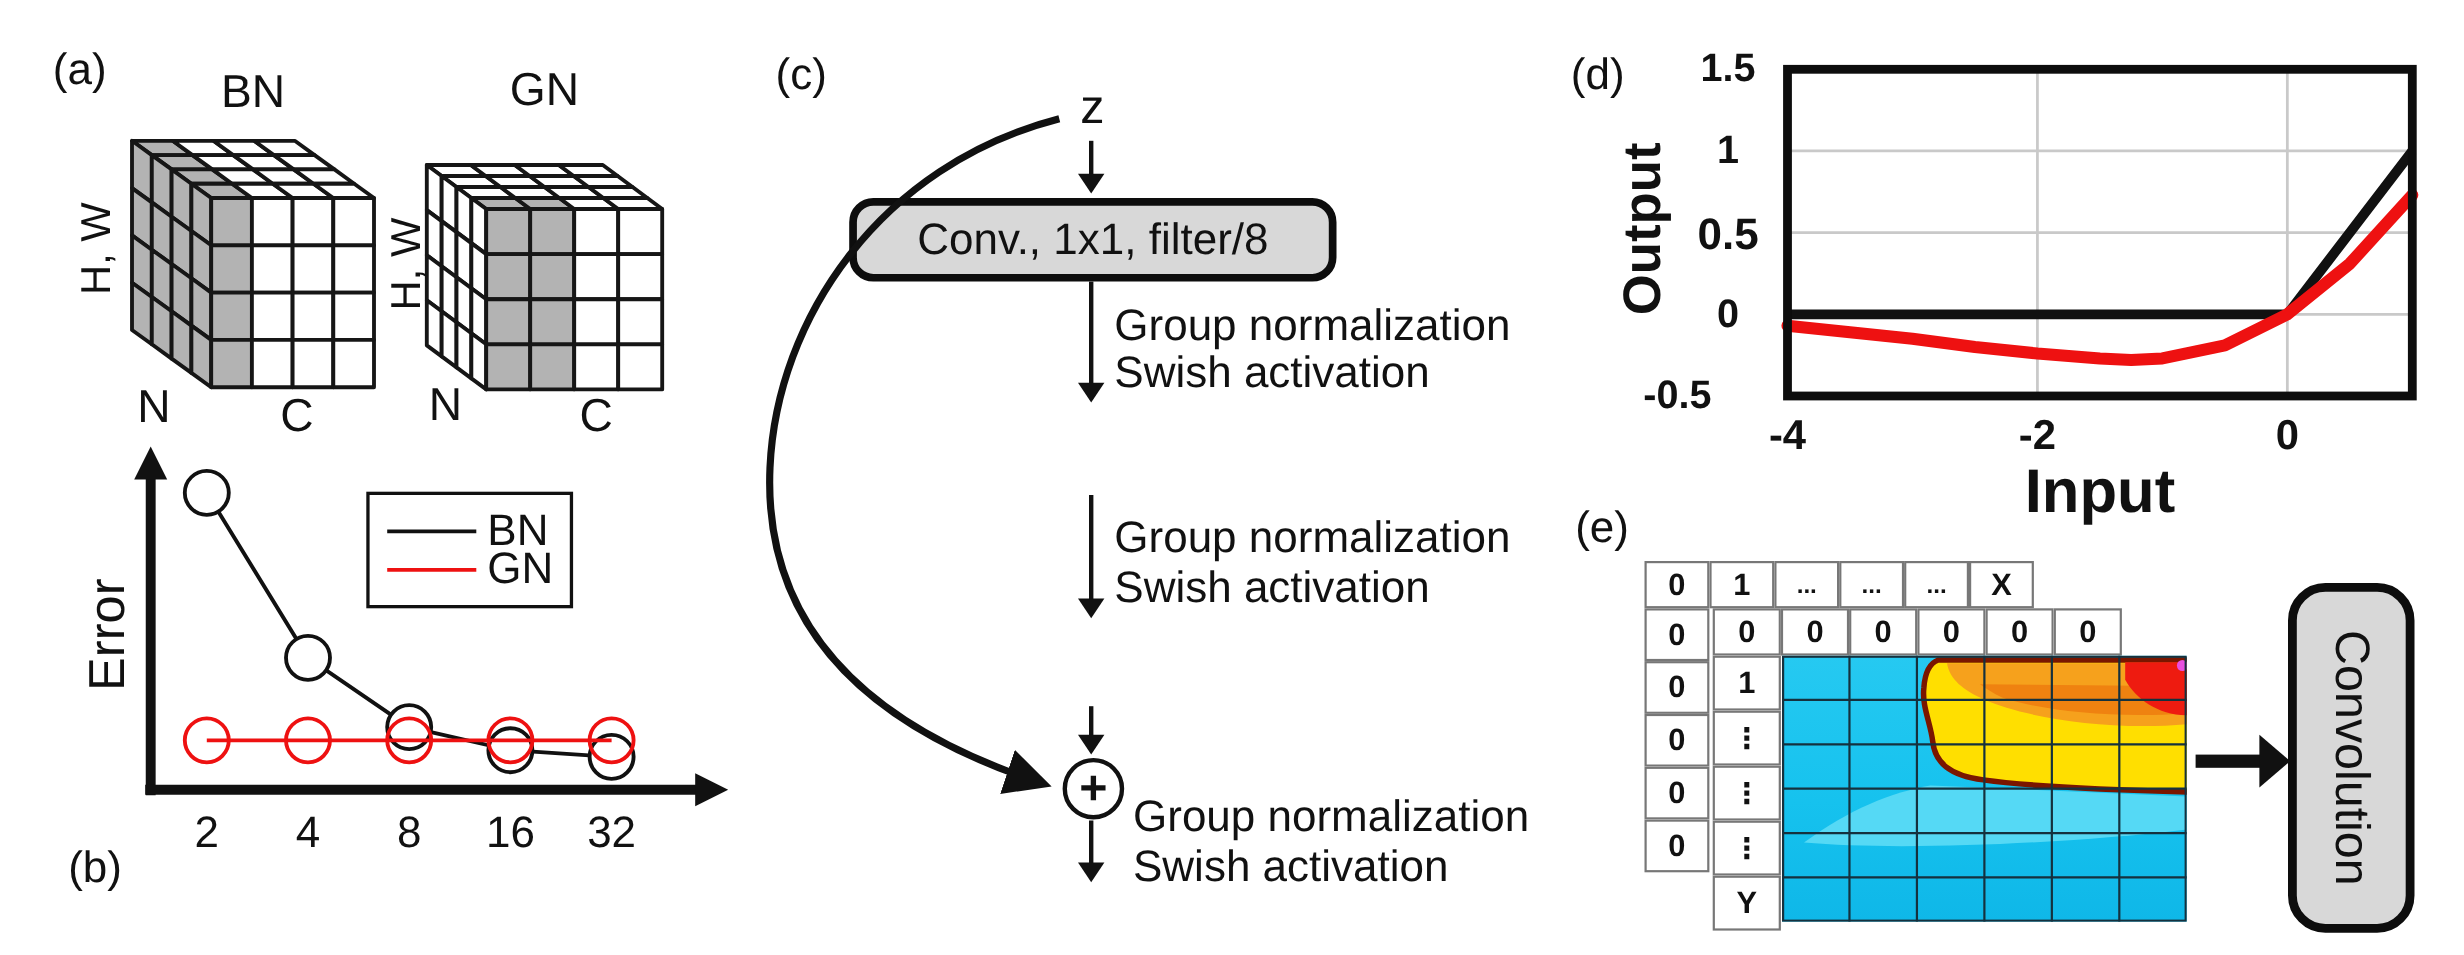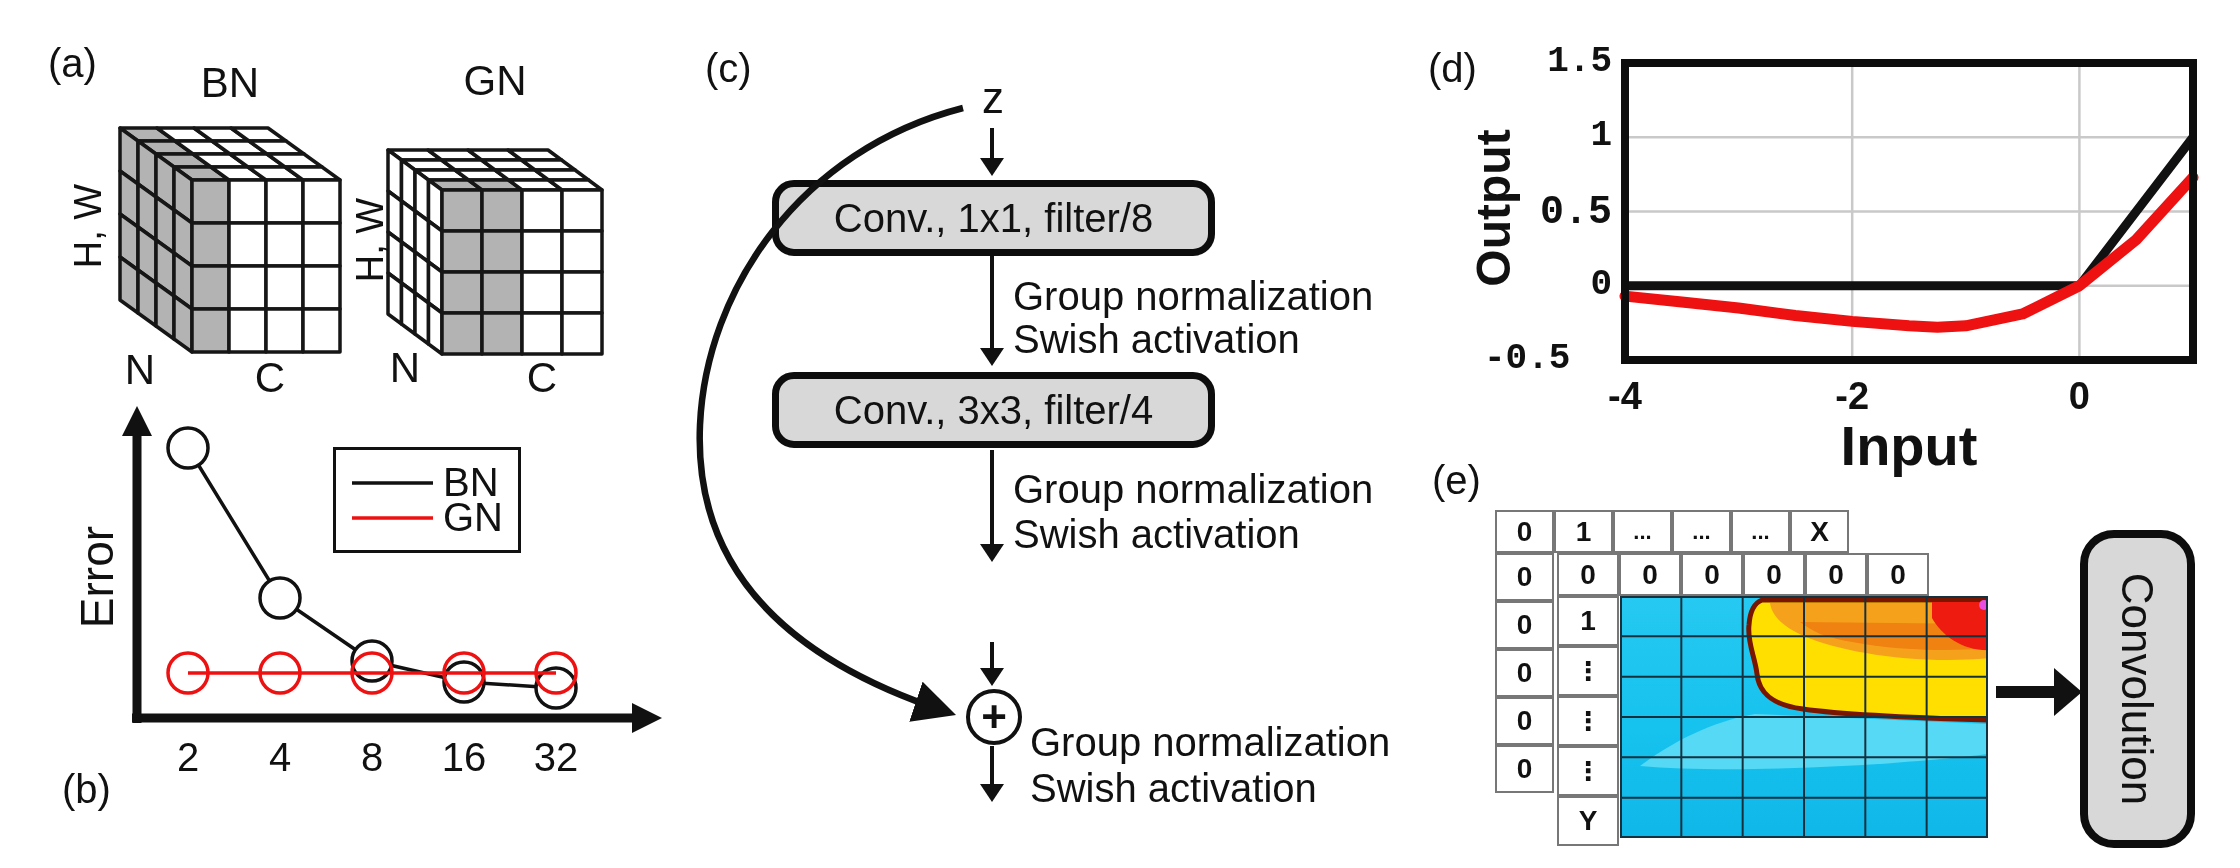--- a/index.html
+++ b/index.html
@@ -1,20 +1,20 @@
 <!DOCTYPE html>
 <html><head>
 <meta charset="utf-8">
 <style>
   html,body{margin:0;padding:0;background:#ffffff;}
   #canvas{position:relative;width:2240px;height:868px;background:#ffffff;overflow:hidden;
           font-family:"Liberation Sans","DejaVu Sans",sans-serif;color:#111;}
   .lbl{position:absolute;color:#111;line-height:1.1;white-space:nowrap;z-index:4;}
   .ctr{text-align:center;}
-  .rgt{text-align:right;font-family:Liberation Mono, monospace;}
+  .rgt{text-align:center;}
   .bd{font-weight:700;}
   .rot{transform:rotate(-90deg);transform-origin:center center;}
   .box{position:absolute;left:772px;width:443px;height:76px;background:#d8d8d8;
        border:7px solid #0d0d0d;border-radius:22px;box-sizing:border-box;
        display:flex;align-items:center;justify-content:center;font-size:40px;z-index:2;}
   .legend{position:absolute;left:333px;top:447px;width:188px;height:106px;background:#fff;
           border:3px solid #111;box-sizing:border-box;z-index:2;}
   .sum{position:absolute;left:966px;top:689px;width:56px;height:56px;background:#fff;
        border:4px solid #111;border-radius:50%;box-sizing:border-box;display:flex;
        align-items:center;justify-content:center;font-size:44px;font-weight:700;z-index:4;}
@@ -192,23 +192,20 @@
   <div class="lbl ctr rot" style="left:15px;top:554px;width:160px;height:46px;font-size:46px;">Error</div>
   <div class="legend"></div>
   <div class="lbl" style="left:443px;top:460px;font-size:40px;">BN</div>
   <div class="lbl" style="left:443px;top:495px;font-size:40px;">GN</div>
 
   <div class="lbl" style="left:705px;top:46px;font-size:40px;">(c)</div>
   <div class="lbl ctr" style="left:968px;top:74px;width:50px;font-size:44px;">z</div>
   <div class="box" style="top:180px;">
       <span>Conv., 1x1, filter/8</span>
     </div>
-  <div class="box" style="top:372px;">
-      <span>Conv., 3x3, filter/4</span>
-    </div>
   <div class="lbl" style="left:1013px;top:274px;font-size:40px;">Group normalization</div>
   <div class="lbl" style="left:1013px;top:317px;font-size:40px;">Swish activation</div>
   <div class="lbl" style="left:1013px;top:467px;font-size:40px;">Group normalization</div>
   <div class="lbl" style="left:1013px;top:512px;font-size:40px;">Swish activation</div>
   <div class="lbl" style="left:1030px;top:720px;font-size:40px;">Group normalization</div>
   <div class="lbl" style="left:1030px;top:766px;font-size:40px;">Swish activation</div>
   <div class="sum">
       <span>+</span>
     </div>
 

